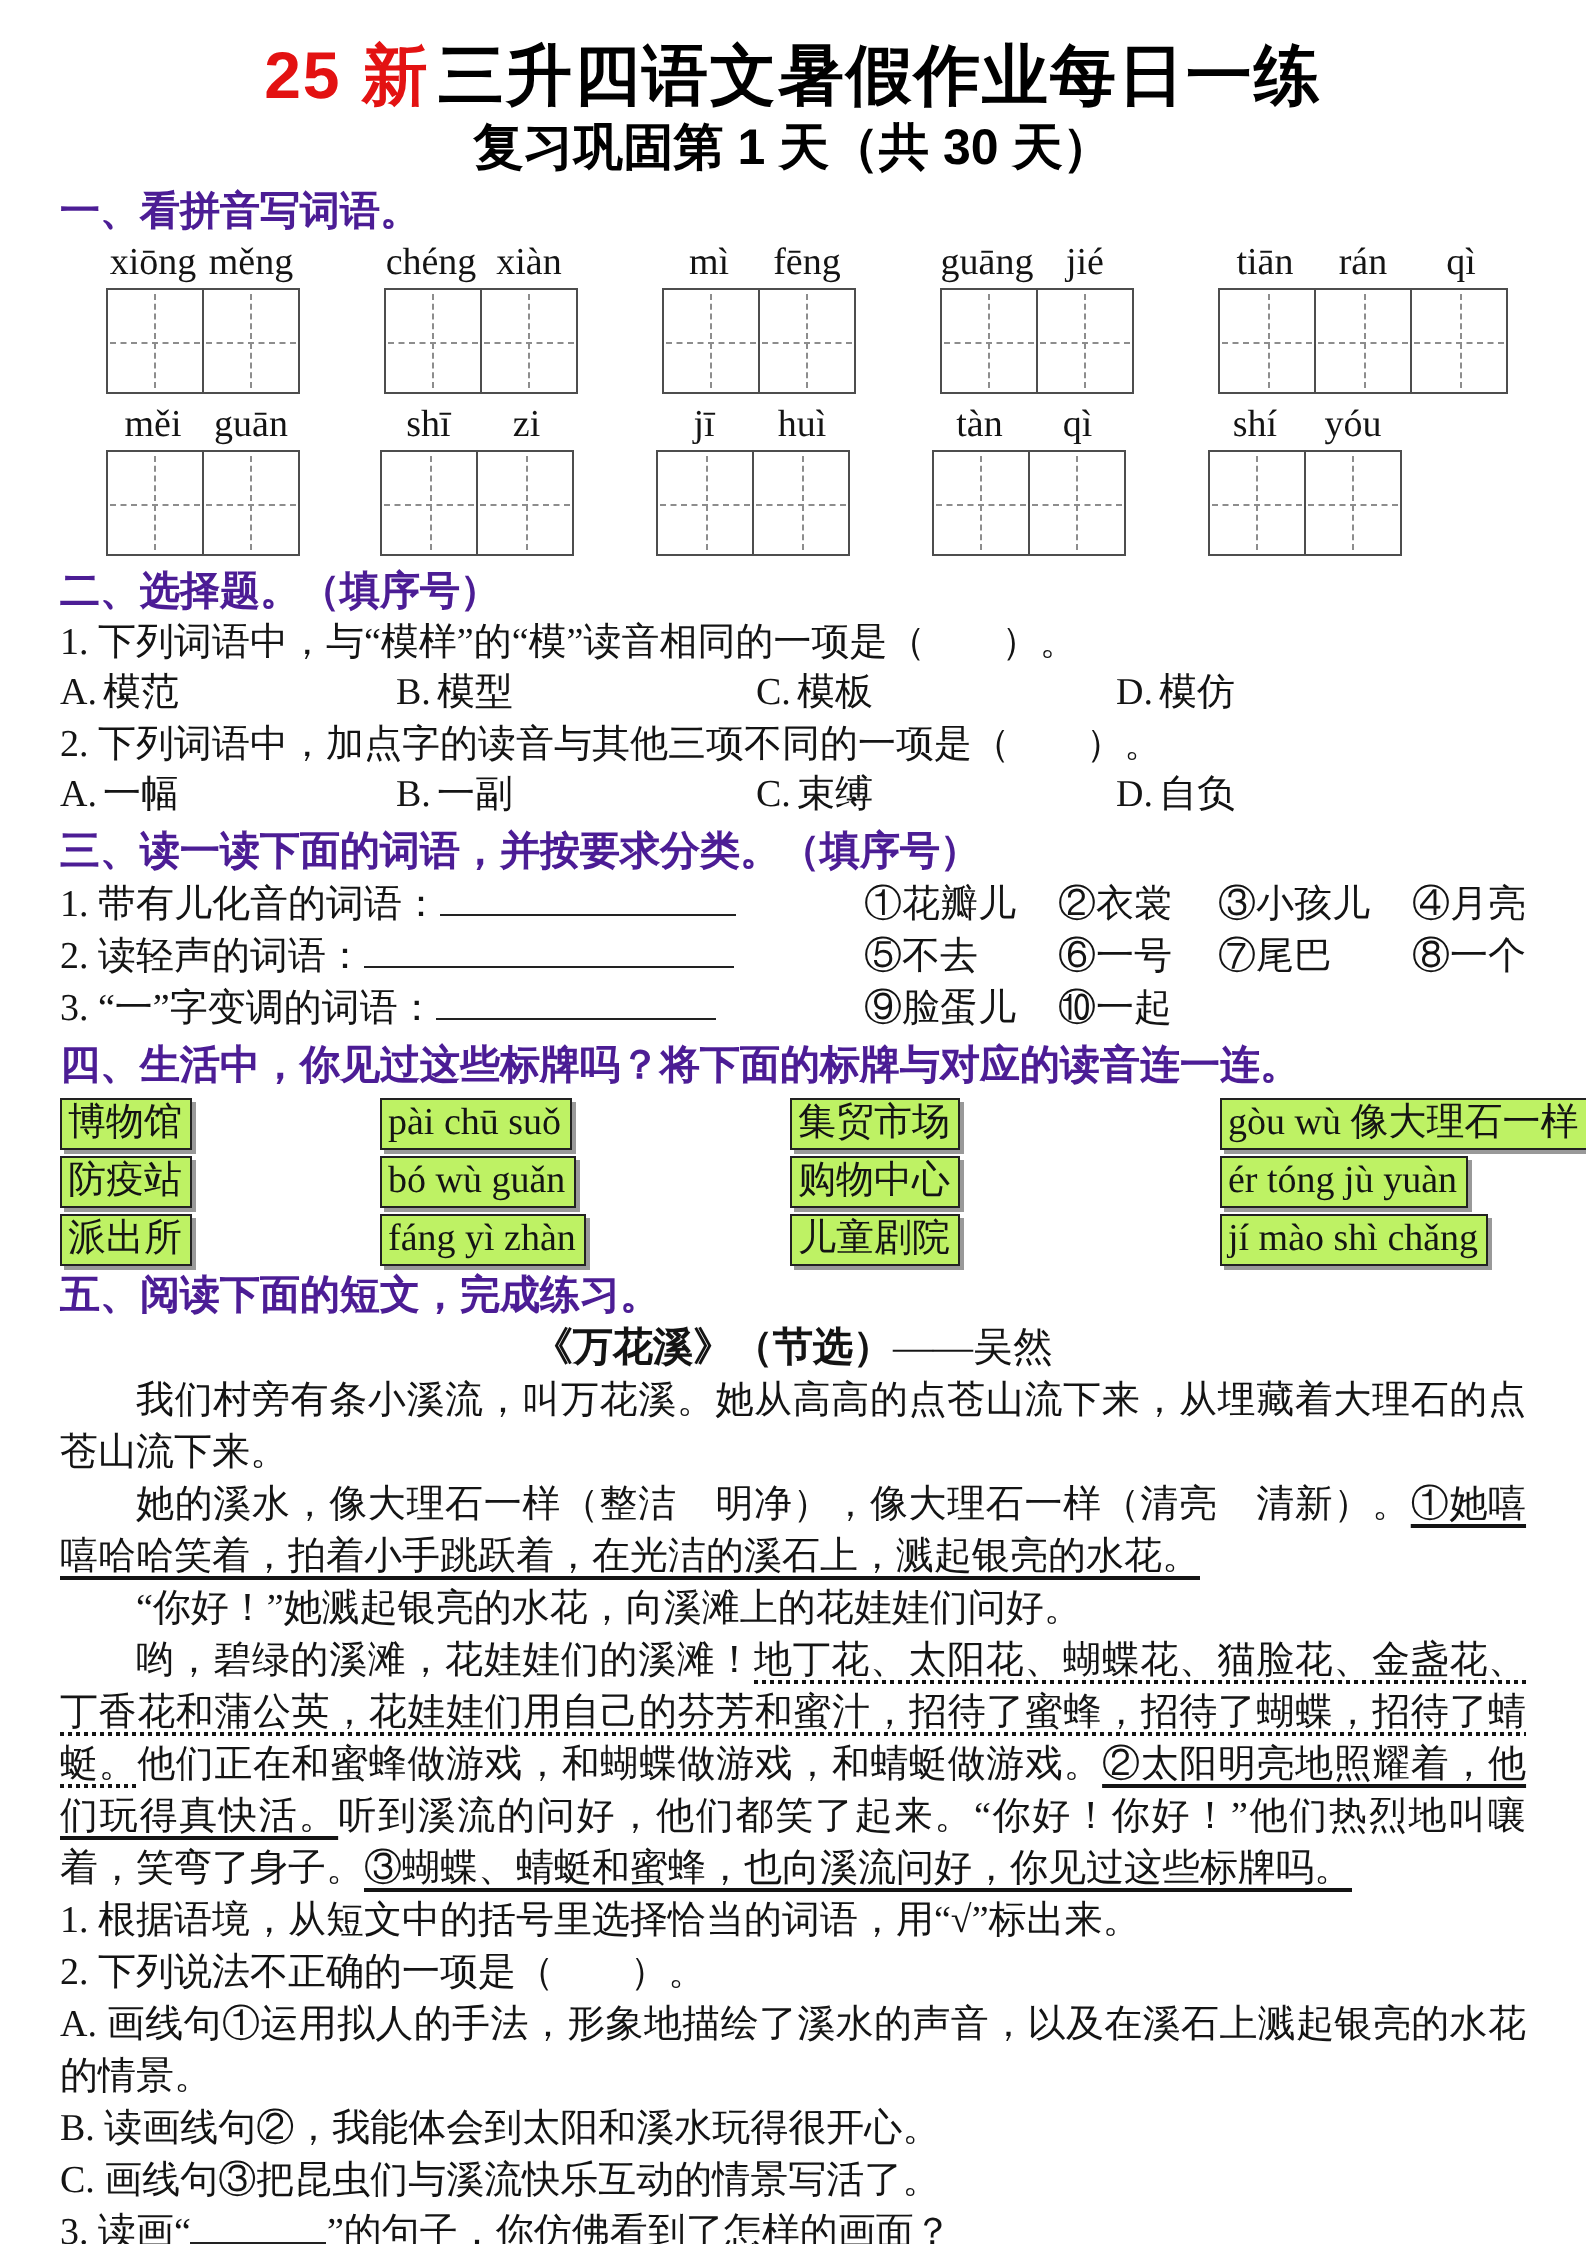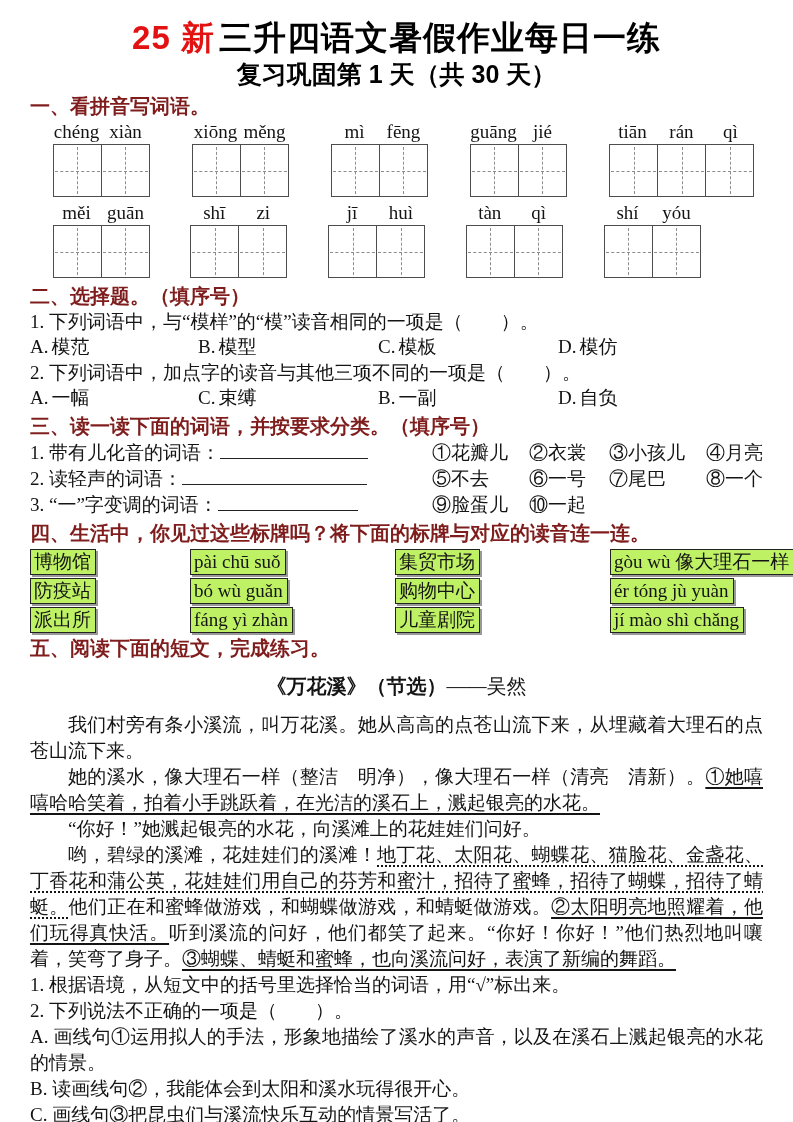--- a/index.html
+++ b/index.html
@@ -17,21 +17,21 @@
   }
   .title .red { color:#e31212; margin-right:4px; }
   .subtitle {
     margin:0; text-align:center;
     font-family:"Liberation Sans","DejaVu Sans",sans-serif;
     font-weight:900; font-size:25px; line-height:33px; color:#000;
   }
   .sec-head {
     margin:3px 0 0;
     font-family:"Liberation Sans","DejaVu Sans",sans-serif;
-    font-weight:900; font-size:20px; line-height:25px; color:#7f1d1d;
+    font-weight:900; font-size:20px; line-height:25px; color:#4c1d95;
   }
   
   .pin-row { display:flex; justify-content:space-between; padding:2px 8px 3px 22px; }
   .pin-row.r2 { padding:2px 62px 3px 22px; }
   .pgroup { display:flex; flex-direction:column; align-items:center; }
   .psyls { display:flex; line-height:22px; }
   .psyl { width:49px; text-align:center; white-space:nowrap; }
   .pbox { display:flex; border:1.7px solid #4d4d4d; margin-top:1px; background:#fff; }
   .pcell { width:47px; height:51px; position:relative; border-right:1.4px solid #4d4d4d; }
   .pcell:last-child { border-right:none; }
@@ -50,52 +50,52 @@
   .s3line { white-space:nowrap; }
   .blank { display:inline-block; border-bottom:1.6px solid #222; height:15px; }
   .b150 { width:148px; } .b185 { width:185px; } .b140 { width:140px; } .b70 { width:68px; }
   .s3bank { flex:1; display:grid; grid-template-columns:97px 80px 97px 1fr; align-content:start; }
   
   .s4grid { display:grid; grid-template-columns:160px 205px 215px 1fr; margin-top:3px; }
   .s4col { display:flex; flex-direction:column; gap:3px; align-items:flex-start; }
   .signbox { border:1.6px solid #222; box-shadow:2px 2px 0 #999; background:#bef264;
              padding:0 4px 1px 3px; line-height:23px; white-space:nowrap; }
   
-  .p-title { margin:12px; text-align:center; font-size:20px; line-height:27px; }
+  .p-title { margin:0; text-align:center; font-size:20px; line-height:27px; }
   .p-title .bold { font-weight:bold; font-family:"Liberation Sans","DejaVu Sans",sans-serif; }
   .para { margin:0; text-indent:38px; text-align:justify; line-height:26px; }
   .u-solid { text-decoration:underline; text-decoration-thickness:1.5px; text-underline-offset:4px; }
   .u-dot { text-decoration:underline dotted; text-decoration-thickness:1.5px; text-underline-offset:4px; color:inherit; }
   .q5 { margin:0; line-height:26px; text-align:justify; }
 </style>
 </head>
 <body>
 
 <div class="page">
 
   <h1 class="title"><span class="red" style="color: rgb(227, 18, 18);">25 新</span><span>三升四语文暑假作业每日一练</span></h1>
   <h2 class="subtitle">复习巩固第 1 天（共 30 天）</h2>
 
   <p class="sec-head">一、看拼音写词语。</p>
 
   <div class="pin-row">
     <div class="pgroup">
       <div class="psyls">
+          <span class="psyl">xiōng</span>
+          <span class="psyl">měng</span>
+        </div>
+      <div class="pbox">
+          <div class="pcell"></div>
+          <div class="pcell"></div>
+        </div>
+    </div>
+    <div class="pgroup">
+      <div class="psyls">
           <span class="psyl">chéng</span>
           <span class="psyl">xiàn</span>
-        </div>
-      <div class="pbox">
-          <div class="pcell"></div>
-          <div class="pcell"></div>
-        </div>
-    </div>
-    <div class="pgroup">
-      <div class="psyls">
-          <span class="psyl">xiōng</span>
-          <span class="psyl">měng</span>
         </div>
       <div class="pbox">
           <div class="pcell"></div>
           <div class="pcell"></div>
         </div>
     </div>
     <div class="pgroup">
       <div class="psyls">
           <span class="psyl">mì</span>
           <span class="psyl">fēng</span>
@@ -186,22 +186,22 @@
   <p class="qline">1. 下列词语中，与“模样”的“模”读音相同的一项是（　　）。</p>
   <div class="optrow">
     <span class="opt"><span class="opt-label">A.</span><span></span><span class="zdot">模</span><span>范</span></span>
     <span class="opt"><span class="opt-label">B.</span><span></span><span class="zdot">模</span><span>型</span></span>
     <span class="opt"><span class="opt-label">C.</span><span></span><span class="zdot">模</span><span>板</span></span>
     <span class="opt"><span class="opt-label">D.</span><span></span><span class="zdot">模</span><span>仿</span></span>
   </div>
   <p class="qline">2. 下列词语中，加点字的读音与其他三项不同的一项是（　　）。</p>
   <div class="optrow">
     <span class="opt"><span class="opt-label">A.</span><span>一</span><span class="zdot">幅</span><span></span></span>
+    <span class="opt"><span class="opt-label">B.</span><span>一</span><span class="zdot">副</span><span></span></span>
     <span class="opt"><span class="opt-label">C.</span><span>束</span><span class="zdot">缚</span><span></span></span>
-    <span class="opt"><span class="opt-label">B.</span><span>一</span><span class="zdot">副</span><span></span></span>
     <span class="opt"><span class="opt-label">D.</span><span>自</span><span class="zdot">负</span><span></span></span>
   </div>
 
   <p class="sec-head">三、读一读下面的词语，并按要求分类。（填序号）</p>
   <div class="s3body">
     <div class="s3left">
       <div class="s3line"><span>1. 带有儿化音的词语：</span><span class="blank b150"></span></div>
       <div class="s3line"><span>2. 读轻声的词语：</span><span class="blank b185"></span></div>
       <div class="s3line"><span>3. “一”字变调的词语：</span><span class="blank b140"></span></div>
     </div>
@@ -242,21 +242,21 @@
       <div class="signbox">jí mào shì chǎng</div>
     </div>
   </div>
 
   <p class="sec-head">五、阅读下面的短文，完成练习。</p>
   <p class="p-title"><span class="bold">《万花溪》（节选）</span><span>——吴然</span></p>
 
   <p class="para">我们村旁有条小溪流，叫万花溪。她从高高的点苍山流下来，从埋藏着大理石的点苍山流下来。</p>
   <p class="para"><span>她的溪水，像大理石一样（整洁　明净），像大理石一样（清亮　清新）。</span><span class="u-solid">①她嘻嘻哈哈笑着，拍着小手跳跃着，在光洁的溪石上，溅起银亮的水花。</span></p>
   <p class="para">“你好！”她溅起银亮的水花，向溪滩上的花娃娃们问好。</p>
-  <p class="para"><span>哟，碧绿的溪滩，花娃娃们的溪滩！</span><span class="u-dot">地丁花、太阳花、蝴蝶花、猫脸花、金盏花、丁香花和蒲公英，花娃娃们用自己的芬芳和蜜汁，招待了蜜蜂，招待了蝴蝶，招待了蜻蜓。</span><span>他们正在和蜜蜂做游戏，和蝴蝶做游戏，和蜻蜓做游戏。</span><span class="u-solid">②太阳明亮地照耀着，他们玩得真快活。</span><span>听到溪流的问好，他们都笑了起来。“你好！你好！”他们热烈地叫嚷着，笑弯了身子。</span><span class="u-solid">③蝴蝶、蜻蜓和蜜蜂，也向溪流问好，表演了新编的舞蹈。</span></p>
+  <p class="para"><span>哟，碧绿的溪滩，花娃娃们的溪滩！</span><span class="u-dot">地丁花、太阳花、蝴蝶花、猫脸花、金盏花、丁香花和蒲公英，花娃娃们用自己的芬芳和蜜汁，招待了蜜蜂，招待了蝴蝶，招待了蜻蜓。</span><span>他们正在和蜜蜂做游戏，和蝴蝶做游戏，和蜻蜓做游戏。</span><span class="u-solid">②太阳明亮地照耀着，他们玩得真快活。</span><span>听到溪流的问好，他们都笑了起来。“你好！你好！”他们热烈地叫嚷着，笑弯了身子。</span><span class="u-solid">③蝴蝶、蜻蜓和蜜蜂，也向溪流问好，你见过这些标牌吗。</span></p>
 
   <p class="q5">1. 根据语境，从短文中的括号里选择恰当的词语，用“√”标出来。</p>
   <p class="q5">2. 下列说法不正确的一项是（　　）。</p>
   <p class="q5">A. 画线句①运用拟人的手法，形象地描绘了溪水的声音，以及在溪石上溅起银亮的水花的情景。</p>
   <p class="q5">B. 读画线句②，我能体会到太阳和溪水玩得很开心。</p>
   <p class="q5">C. 画线句③把昆虫们与溪流快乐互动的情景写活了。</p>
   <p class="q5"><span>3. 读画“</span><span class="blank b70"></span><span>”的句子，你仿佛看到了怎样的画面？</span></p>
 
 </div>
 

